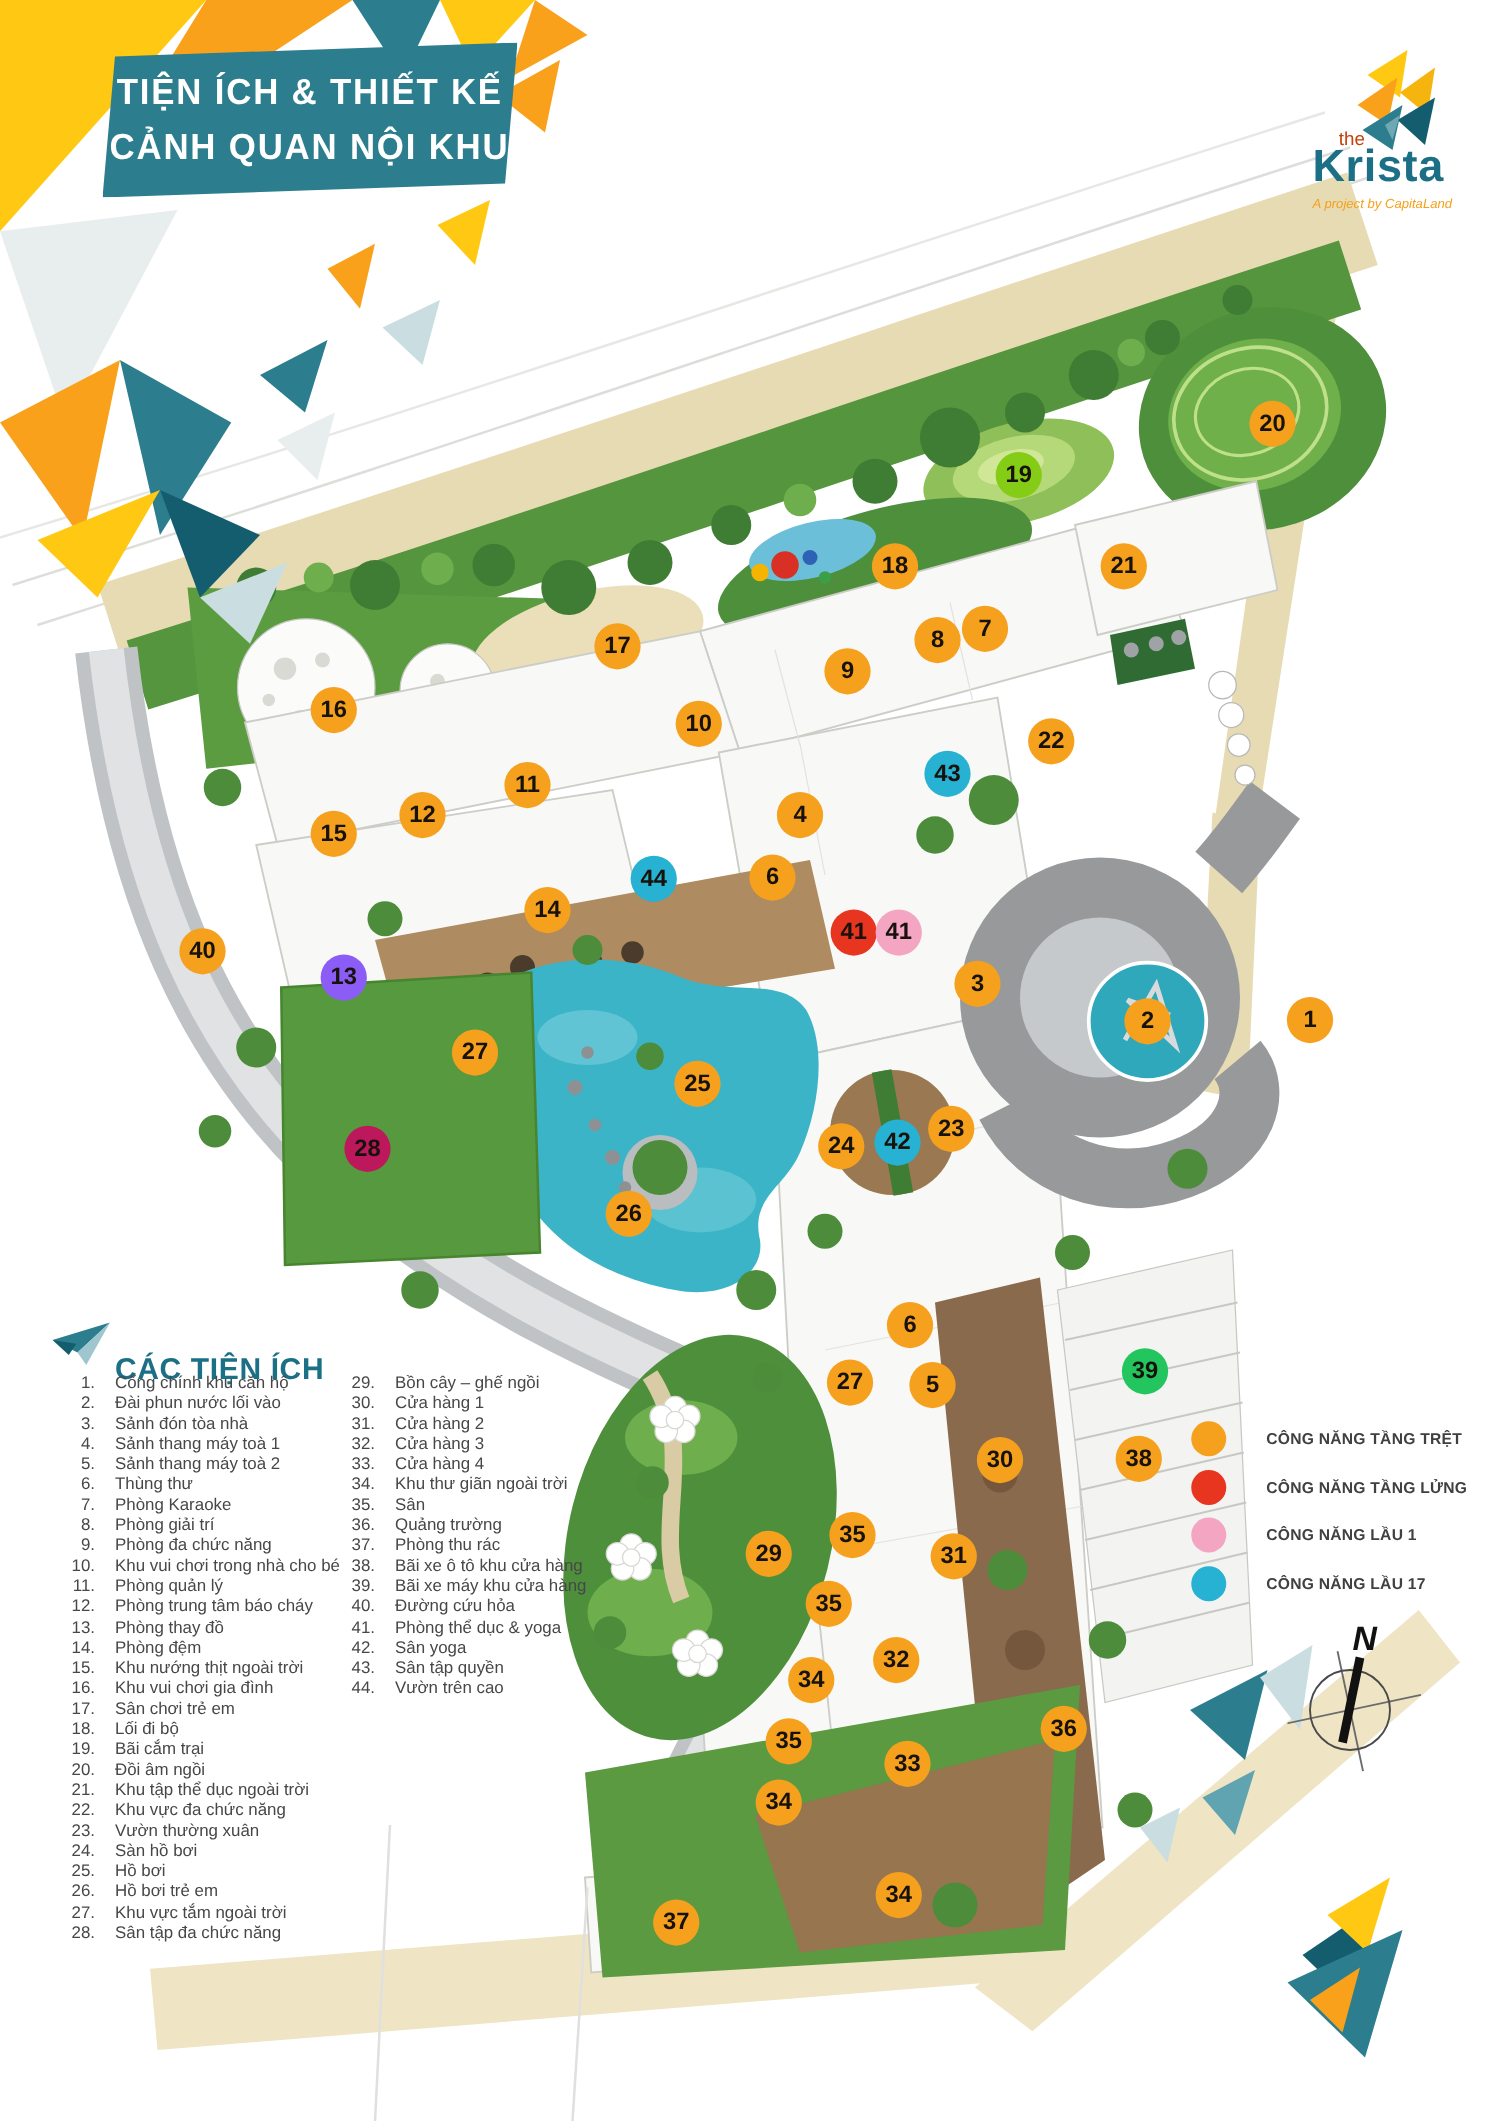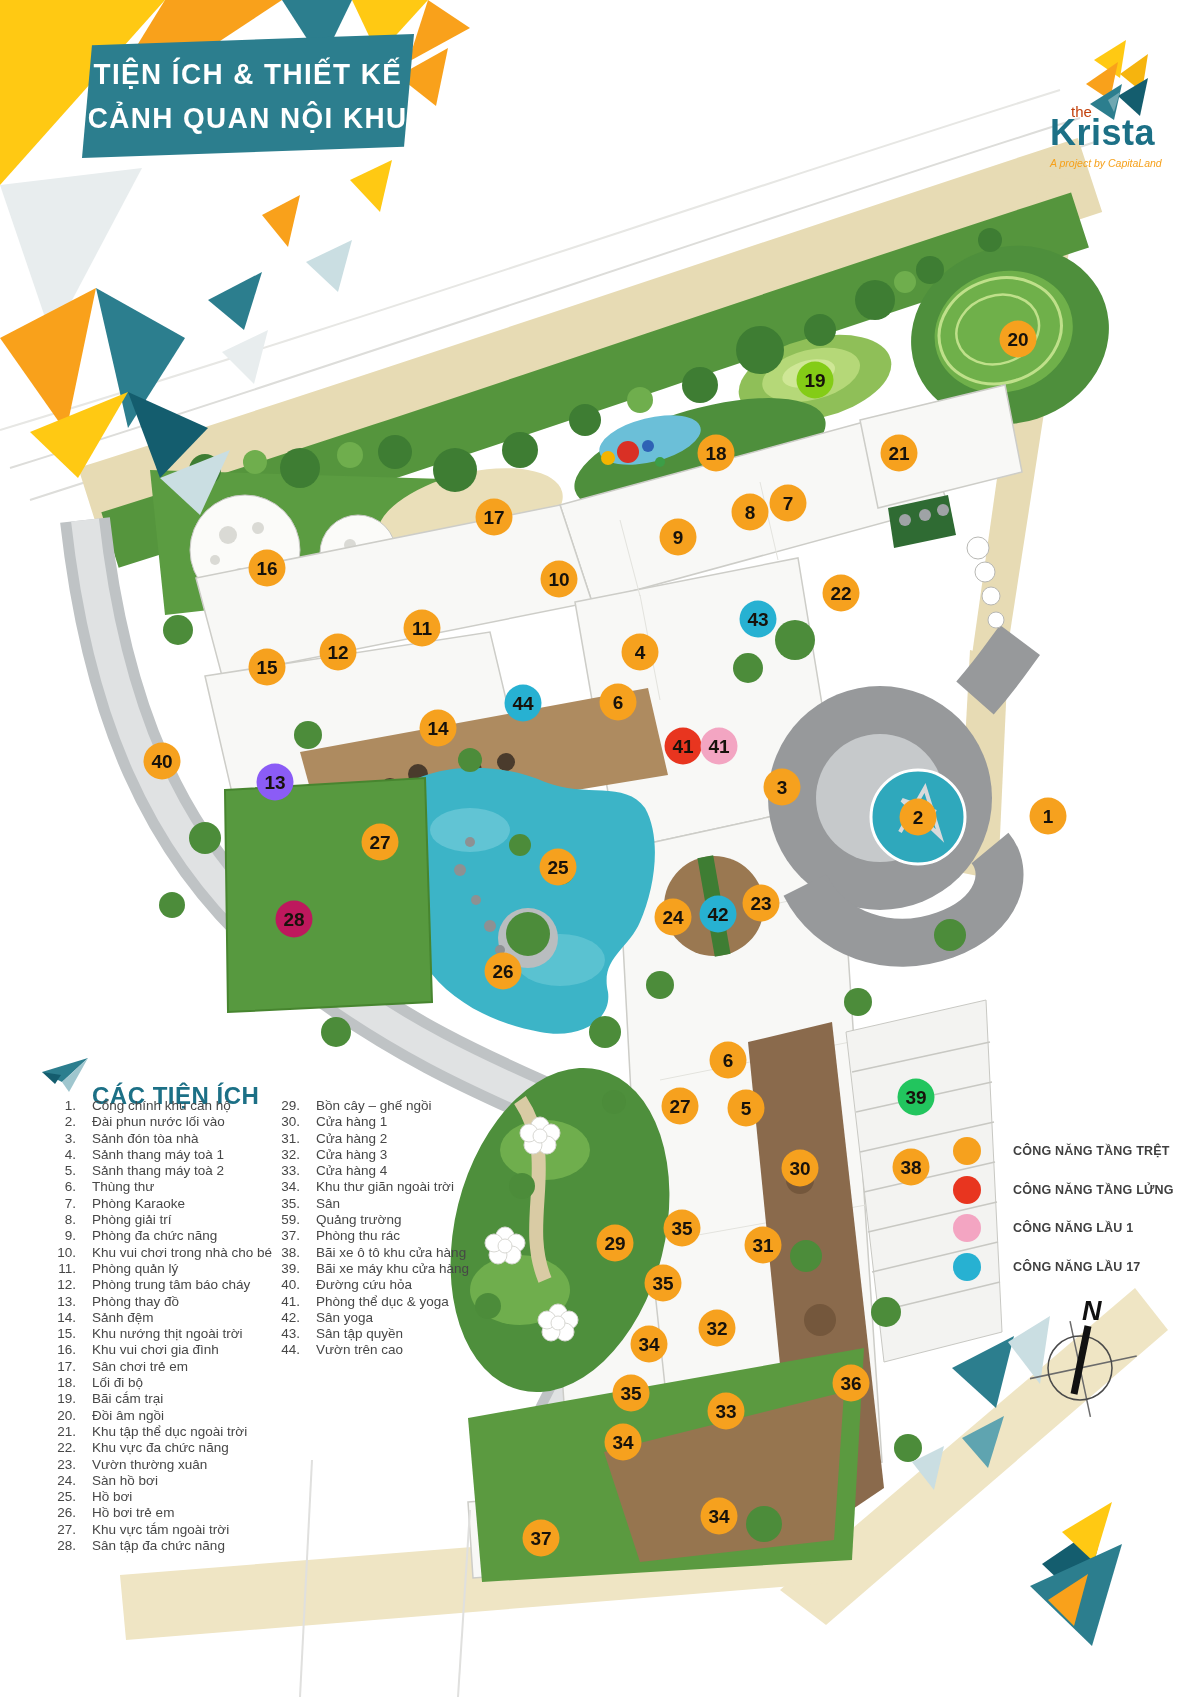--- a/index.html
+++ b/index.html
@@ -431,21 +431,21 @@
     <li>
       <span class="num">12.</span>
       <span class="lbl">Phòng trung tâm báo cháy</span>
     </li>
     <li>
       <span class="num">13.</span>
       <span class="lbl">Phòng thay đồ</span>
     </li>
     <li>
       <span class="num">14.</span>
-      <span class="lbl">Sảnh đệm</span>
+      <span class="lbl">Phòng đệm</span>
     </li>
     <li>
       <span class="num">15.</span>
       <span class="lbl">Khu nướng thịt ngoài trời</span>
     </li>
     <li>
       <span class="num">16.</span>
       <span class="lbl">Khu vui chơi gia đình</span>
     </li>
     <li>
@@ -520,21 +520,21 @@
     </li>
     <li>
       <span class="num">34.</span>
       <span class="lbl">Khu thư giãn ngoài trời</span>
     </li>
     <li>
       <span class="num">35.</span>
       <span class="lbl">Sân</span>
     </li>
     <li>
-      <span class="num">59.</span>
+      <span class="num">36.</span>
       <span class="lbl">Quảng trường</span>
     </li>
     <li>
       <span class="num">37.</span>
       <span class="lbl">Phòng thu rác</span>
     </li>
     <li>
       <span class="num">38.</span>
       <span class="lbl">Bãi xe ô tô khu cửa hàng</span>
     </li>

